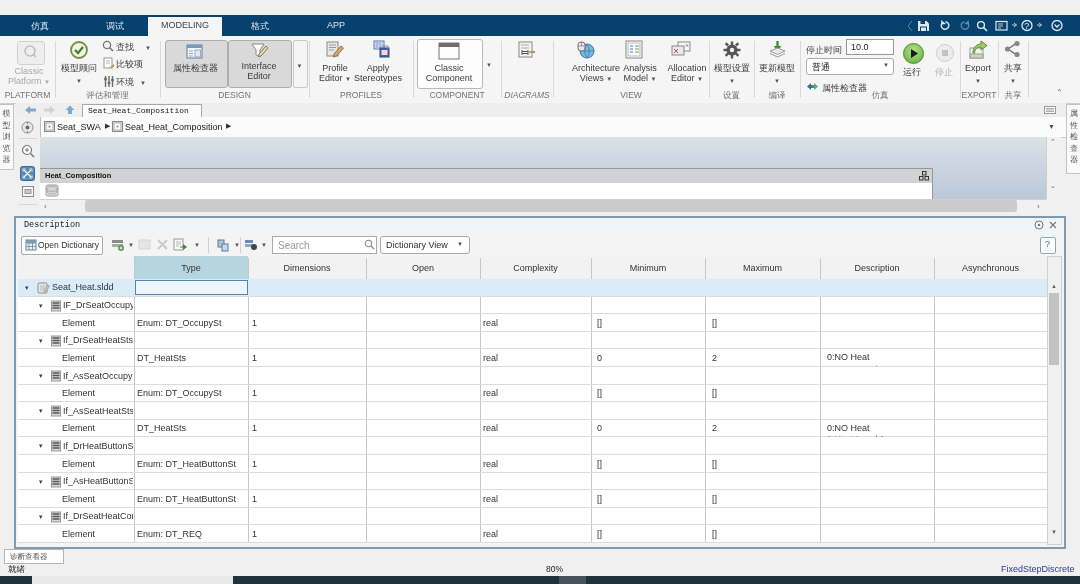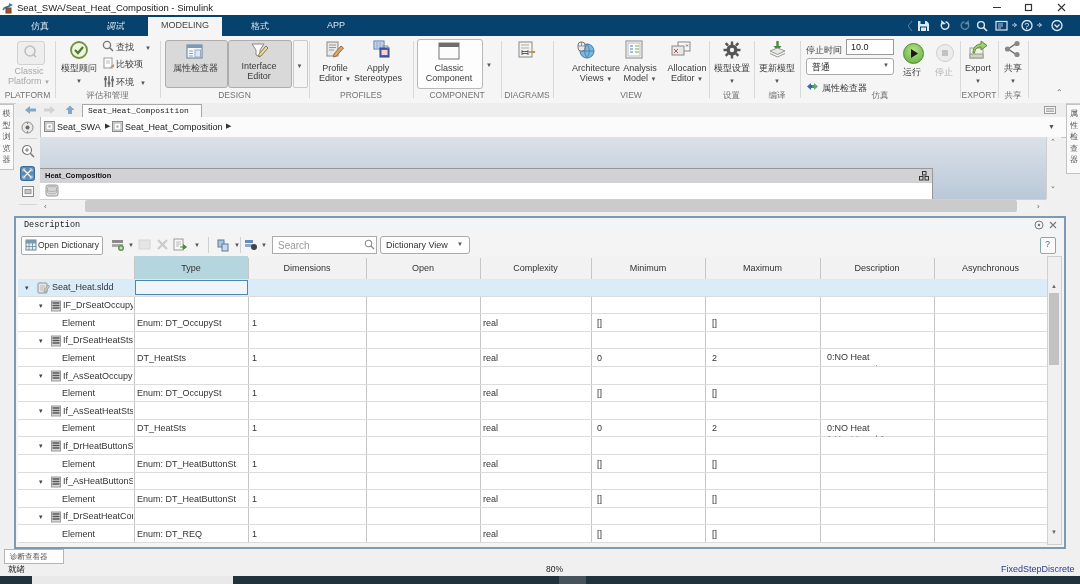--- a/index.html
+++ b/index.html
@@ -8,39 +8,24 @@
   .abs{position:absolute;}
   .lbl{position:absolute;color:#3c3c3c;font-size:9px;line-height:10px;text-align:center;white-space:nowrap;}
   .seclbl{position:absolute;color:#737373;font-size:8.5px;top:54px;text-align:center;white-space:nowrap;}
   .sep{position:absolute;top:5px;height:57px;width:1px;background:#d9d9d9;}
   .dd{color:#555;font-size:6px;}
 </style>
 </head>
 <body>
 <div id="app">
 
-  <div class="abs" style="left:0;top:0;width:1080px;height:15px;background:#ffffff;">
-    <svg class="abs" style="left:2px;top:2px" width="12" height="12" viewBox="0 0 12 12">
-      <path d="M1 8 C3 3 5 7 8 3" stroke="#2e7f9e" stroke-width="1.6" fill="none"></path>
-      <path d="M7 1 L11 3 L7 5 Z" fill="#2e7f9e"></path>
-      <rect x="4" y="6" width="5" height="5" fill="#a0522d" stroke="#7a3b20"></rect>
-    </svg>
-    <div class="abs" style="left:17px;top:2px;font-size:9.5px;color:#1a1a1a;">Seat_SWA/Seat_Heat_Composition - Simulink</div>
-    <div class="abs" style="left:993px;top:7px;width:8px;height:1px;background:#333;"></div>
-    <svg class="abs" style="left:1024px;top:3px" width="9" height="9" viewBox="0 0 9 9">
-        <rect x="1.5" y="1.5" width="6" height="6" fill="none" stroke="#333" stroke-width="1.2"></rect>
-      </svg>
-    <svg class="abs" style="left:1057px;top:3px" width="9" height="9" viewBox="0 0 9 9">
-        <path d="M1 1 L8 8 M8 1 L1 8" stroke="#333" stroke-width="1.1"></path>
-      </svg>
-  </div>
 
   <div class="abs" style="left:0;top:15px;width:1080px;height:21px;background:#07426f;">
     <div class="abs" style="left:20px;top:5px;width:40px;text-align:center;color:#d7e5f0;font-size:9px;">仿真</div>
-    <div class="abs" style="left:95px;top:5px;width:40px;text-align:center;color:#d7e5f0;font-size:9px;font-style:italic;">调试</div>
+    <div class="abs" style="left:95px;top:5px;width:40px;text-align:center;color:#d7e5f0;font-size:9px;">调试</div>
     <div class="abs" style="left:148px;top:2px;width:74px;height:19px;background:#f5f5f5;"></div>
     <div class="abs" style="left:148px;top:5px;width:74px;text-align:center;color:#444;font-size:9px;">MODELING</div>
     <div class="abs" style="left:240px;top:5px;width:40px;text-align:center;color:#d7e5f0;font-size:9px;">格式</div>
     <div class="abs" style="left:316px;top:5px;width:40px;text-align:center;color:#d7e5f0;font-size:9px;">APP</div>
 
     <svg class="abs" style="left:908px;top:5px" width="160" height="12" viewBox="0 0 160 12">
       <path d="M4 1 L0 6 L4 11" stroke="#5d83a4" fill="none"></path>
       <g fill="#dde8f1">
         <path d="M10 1 h8.5 L21 3.5 V11 H10 z"></path>
       </g>
@@ -81,21 +66,21 @@
     <div class="sep" style="left:800px"></div>
     <div class="sep" style="left:960px"></div>
     <div class="sep" style="left:998px"></div>
     <div class="sep" style="left:1028px"></div>
 
     <div class="seclbl" style="left:0px;width:55px;">PLATFORM</div>
     <div class="seclbl" style="left:55px;width:105px;">评估和管理</div>
     <div class="seclbl" style="left:160px;width:149px;">DESIGN</div>
     <div class="seclbl" style="left:309px;width:104px;">PROFILES</div>
     <div class="seclbl" style="left:413px;width:88px;">COMPONENT</div>
-    <div class="seclbl" style="left:501px;width:52px;">DIAGRAMS</div>
+    <div class="seclbl" style="left:501px;width:52px;font-style:italic;">DIAGRAMS</div>
     <div class="seclbl" style="left:553px;width:156px;">VIEW</div>
     <div class="seclbl" style="left:709px;width:45px;">设置</div>
     <div class="seclbl" style="left:754px;width:46px;">编译</div>
     <div class="seclbl" style="left:800px;width:160px;">仿真</div>
     <div class="seclbl" style="left:960px;width:38px;">EXPORT</div>
     <div class="seclbl" style="left:998px;width:30px;">共享</div>
 
     <div class="abs" style="left:17px;top:5px;width:26px;height:22px;border:1px solid #c9c9c9;border-radius:3px;background:#ededed;opacity:.8;">
       <svg width="24" height="20" viewBox="0 0 24 20">
           <circle cx="12" cy="9" r="5" fill="none" stroke="#b0b0b0" stroke-width="1.5"></circle>

